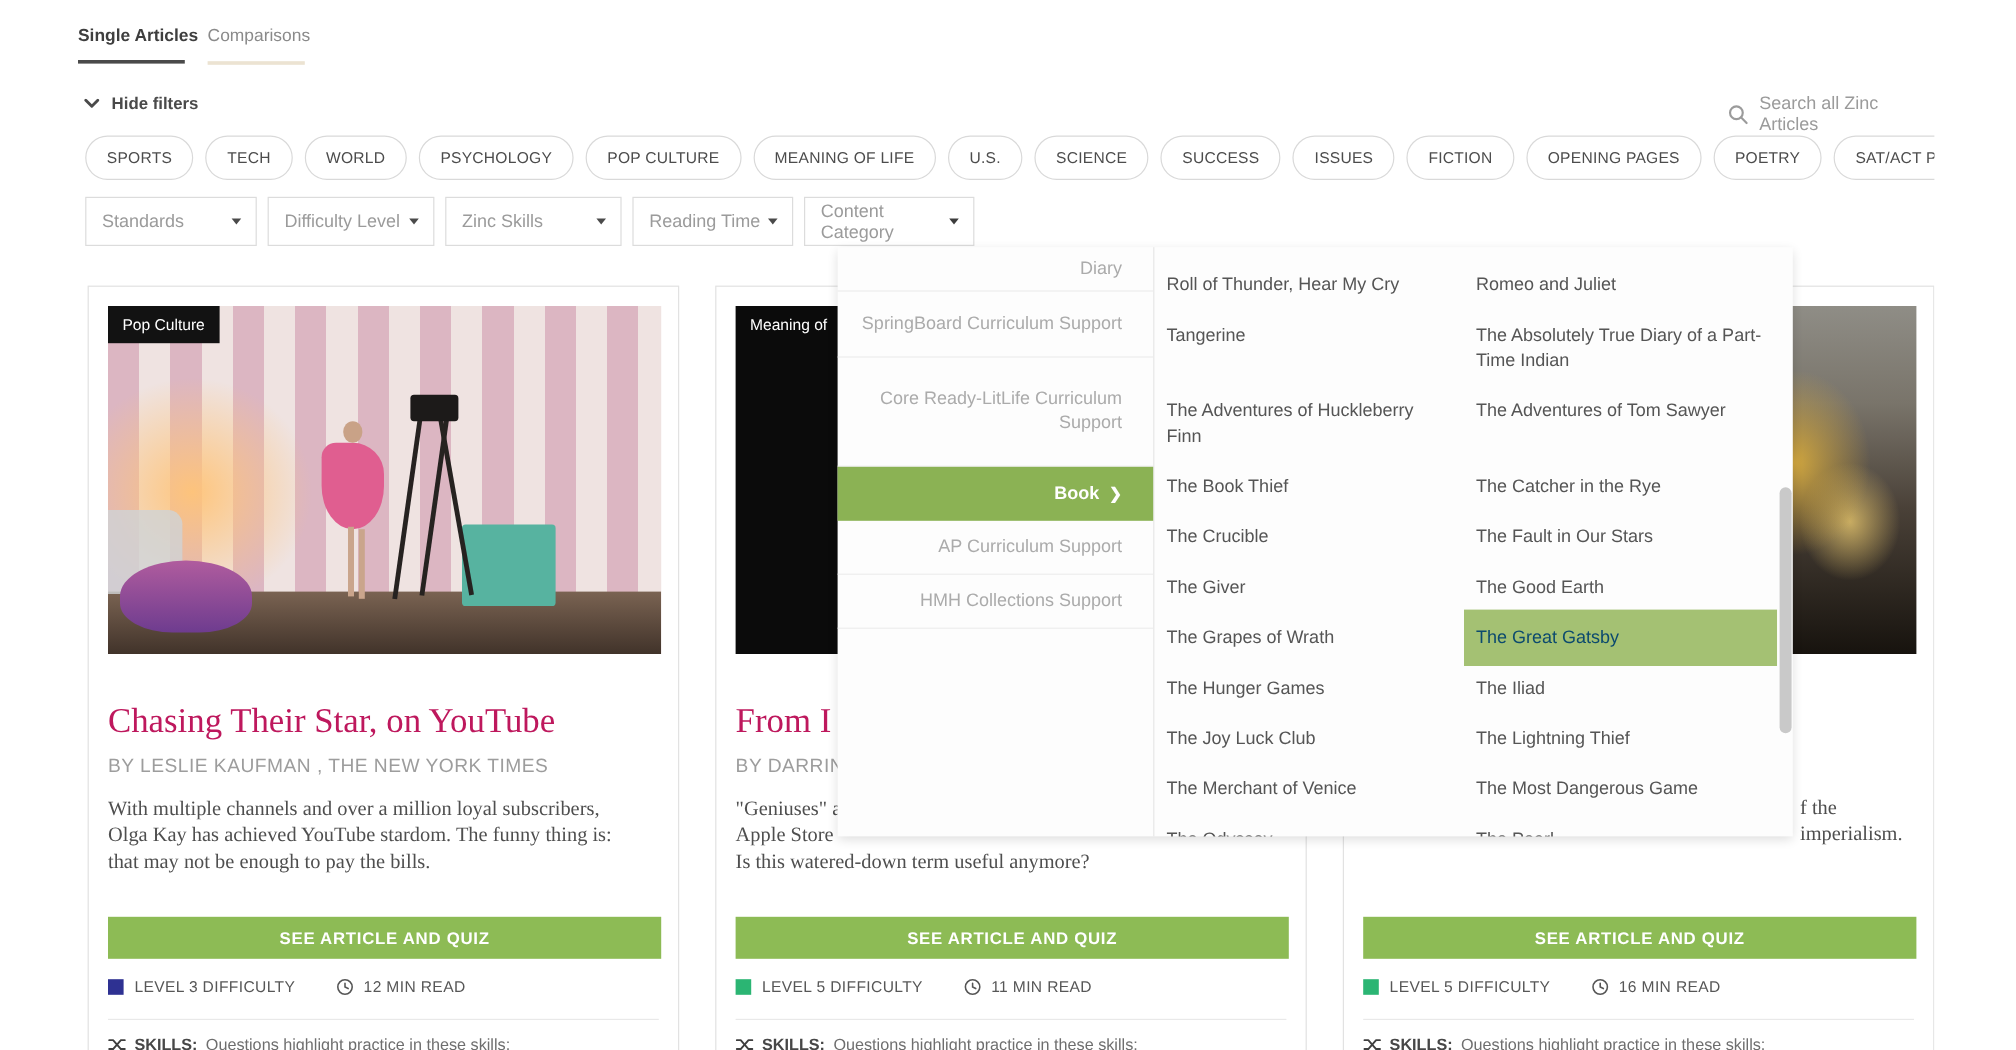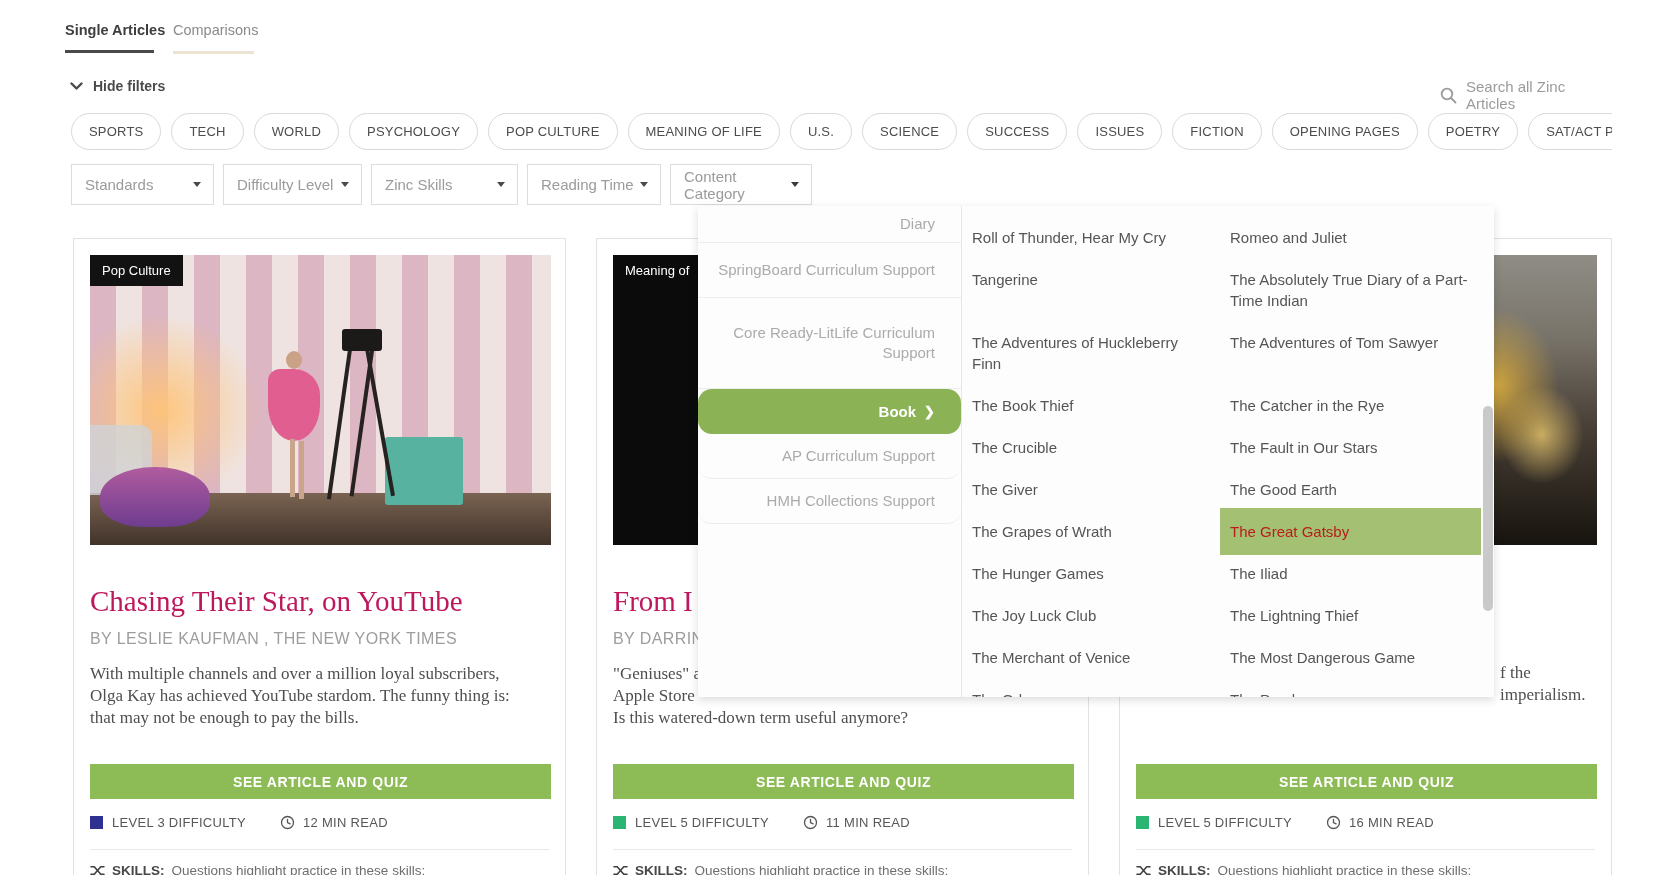--- a/index.html
+++ b/index.html
@@ -33,30 +33,30 @@
   .select.cat .caret { margin-left:3px; border-top-color:#3c3c3c; }
 
   
   .panel { position:absolute; left:698px; top:206px; width:796px; height:491px; background:#fdfdfd;
            box-shadow:0 3px 9px rgba(0,0,0,.14); z-index:10; }
   .menu-col { position:absolute; left:0; top:0; width:264px; height:491px; border-right:1px solid #e7e7e7; }
   .menu-item { display:flex; align-items:center; justify-content:flex-end; text-align:right;
                padding:0 26px 0 12px; color:#ababab; font-size:15px; line-height:20px;
                border-bottom:1px solid #ededed; cursor:pointer; }
   .menu-item.h37 { height:37px; } .menu-item.h55 { height:55px; } .menu-item.h91 { height:91px; }
-  .menu-item.h45 { height:45px;border-radius:14px; }
+  .menu-item.h45 { height:45px; }
   .menu-item.selected { background:#8bb254; color:#fff; font-weight:bold; border-bottom:none; gap:8px; }
   .menu-item.selected .sub-chevron { color:#fff; font-size:13px; font-weight:bold; }
 
   .books { position:absolute; left:264px; top:0; right:13px; bottom:0; padding:21px 0 0 10px; overflow:hidden; }
   .book-row { display:flex; margin-bottom:21px; }
   .book-cell { font-size:15px; color:#555; line-height:21px; cursor:pointer; }
   .book-cell.c1 { flex:0 0 258px; padding-right:26px; }
   .book-cell.c2 { flex:1; }
-  .book-cell.hl { position:relative; color:#b91c1c; z-index:0; }
+  .book-cell.hl { position:relative; color:#0c4a6e; z-index:0; }
   .book-cell.hl::before { content:""; position:absolute; left:-10px; right:0; top:-13px; bottom:-13px; background:#a4c173; z-index:-1; }
   .vscroll { position:absolute; right:1px; top:200px; width:10px; height:205px; background:#c9c9c9; border-radius:5px; cursor:grab; }
 
   
   .card { position:absolute; top:238px; width:493px; height:660px; background:#fff; border:1px solid #e2e2e2; z-index:1; }
   .card.c1 { left:73px; } .card.c2 { left:596px; } .card.c3 { left:1119px; }
   .card-img { position:absolute; left:16px; top:16px; width:461px; height:290px; overflow:hidden; }
   .cat-label { position:absolute; left:0; top:0; background:#121212; color:#fff; font-size:13px; padding:8px 12px; z-index:3; }
   .card-title { position:absolute; left:16px; top:346px; font-family:"Liberation Serif", serif; font-size:29px; color:#be185d; white-space:nowrap; cursor:pointer; }
   .card-byline { position:absolute; left:16px; top:391px; font-size:16px; color:#9d9d9d; letter-spacing:.4px; white-space:nowrap; }

